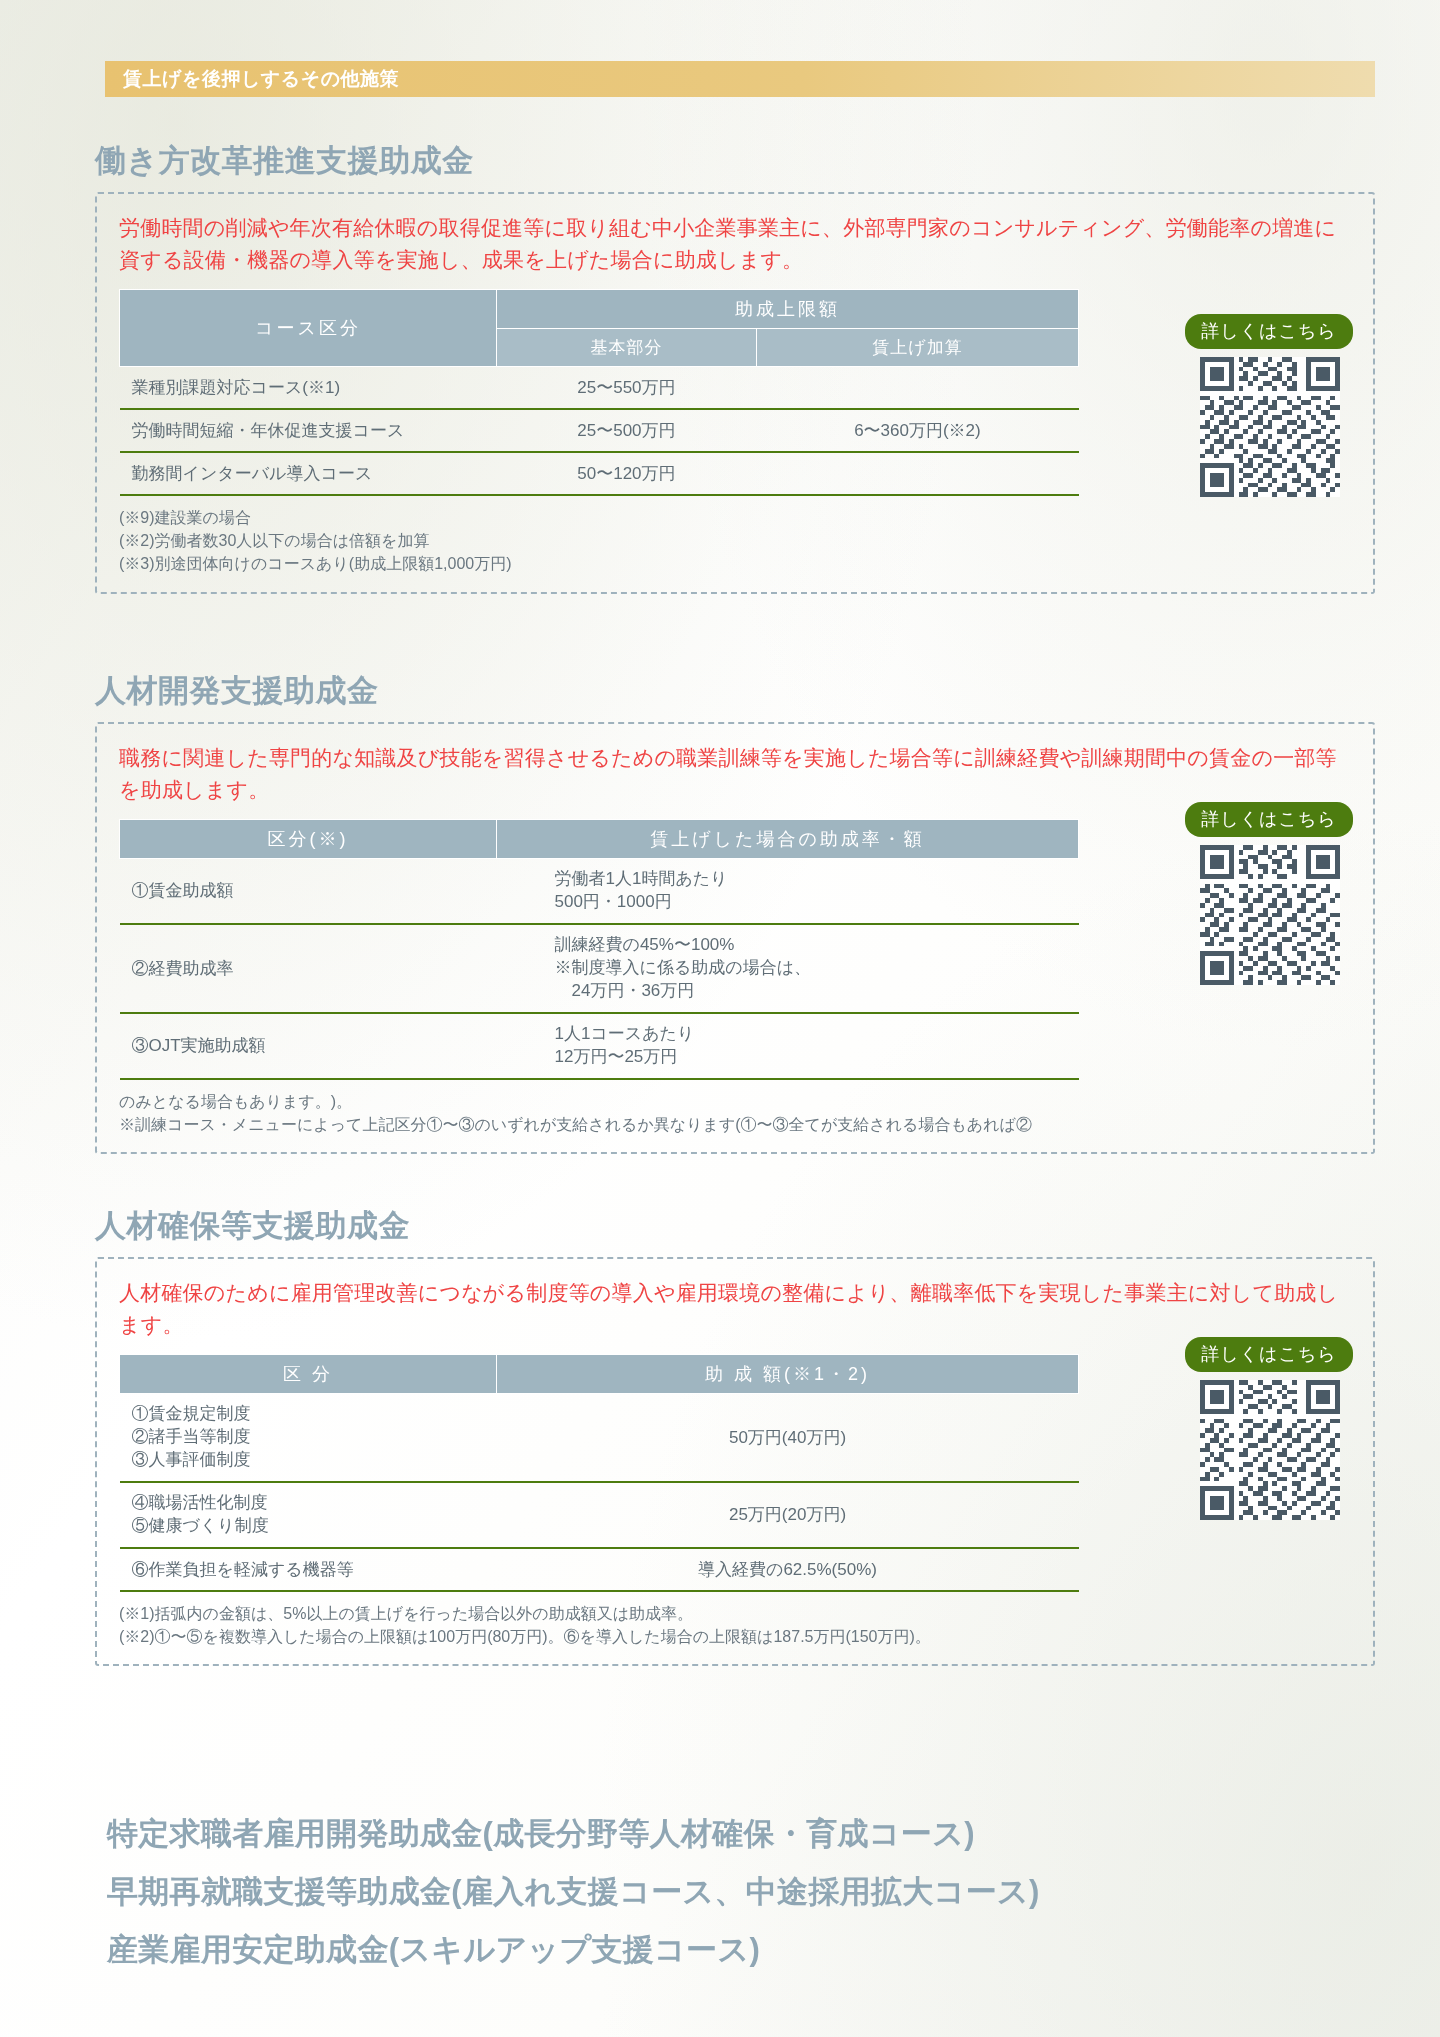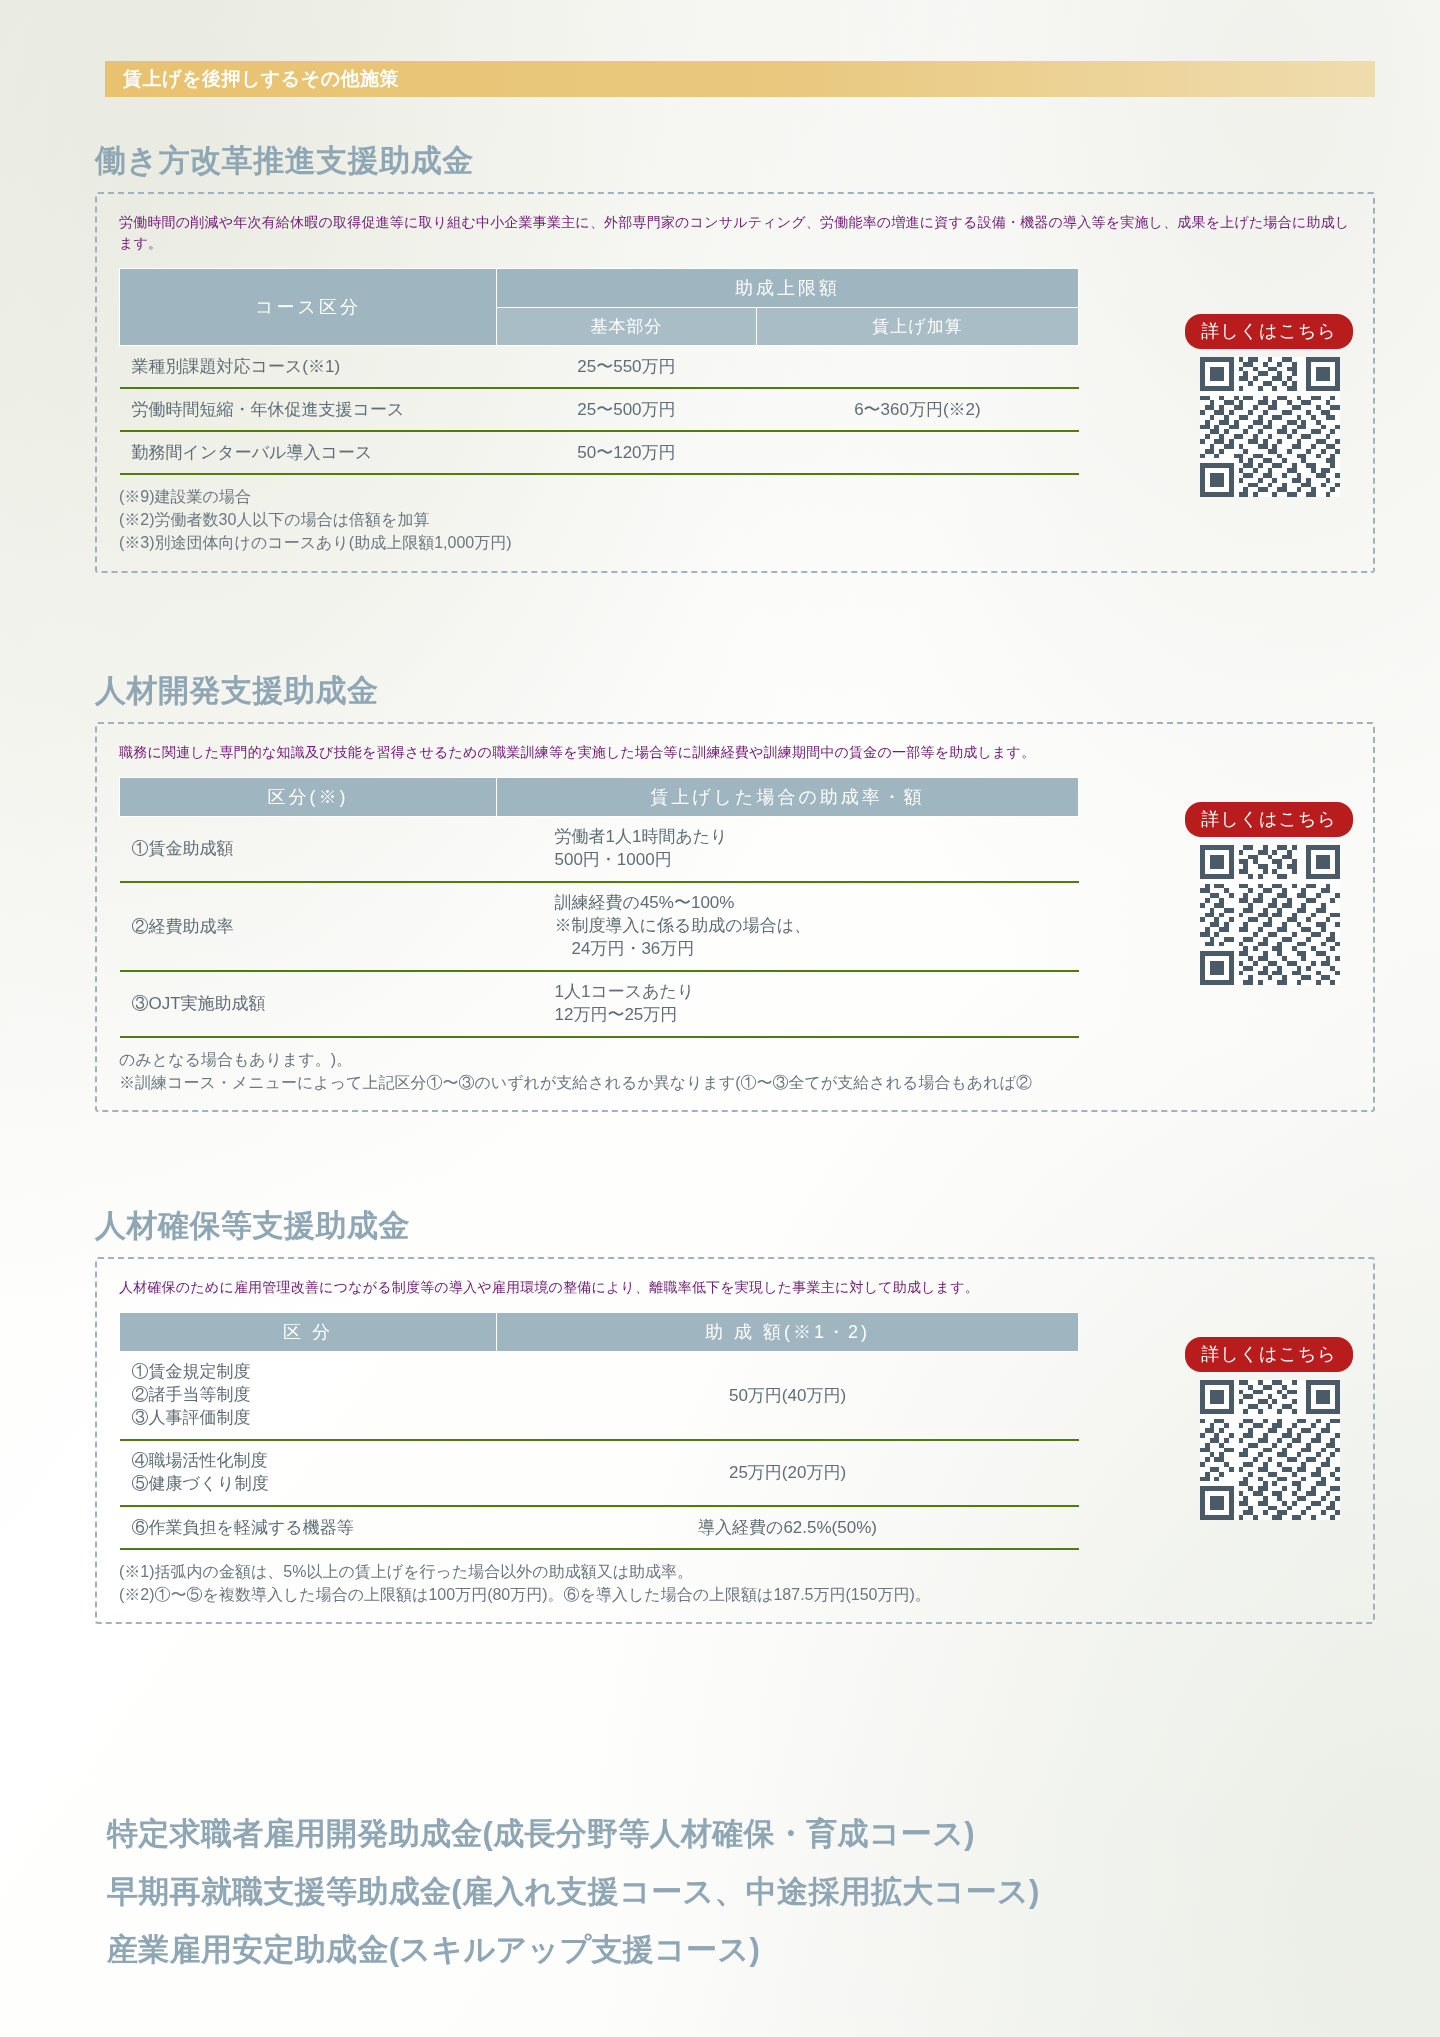--- a/index.html
+++ b/index.html
@@ -68,23 +68,23 @@
 
   
   .dashed-box {
     border: 2px dashed #9fb2bd;
     border-radius: 3px;
     padding: 18px 22px 16px 22px;
     position: relative;
   }
 
   .lead {
-    font-size: 14px;
+    font-size: 21px;
     line-height: 1.5;
-    color: #701a75;
+    color: #ef4444;
     margin: 0 0 14px 0;
     letter-spacing: 0.2px;
   }
 
   
   table.grant {
     border-collapse: collapse;
     width: 960px;
   }
   table.grant th {
@@ -120,21 +120,21 @@
   }
   .notes div { white-space: nowrap; }
 
   
   .qr-block {
     position: absolute;
     width: 170px;
     text-align: center;
   }
   .qr-pill {
-    background: #b91c1c;
+    background: #4d7c0f;
     color: #ffffff;
     font-size: 18px;
     border-radius: 16px;
     padding: 5px 0 6px 0;
     letter-spacing: 1px;
     width: 168px;
   }
   .qr-img { margin-top: 8px; }
 
   

